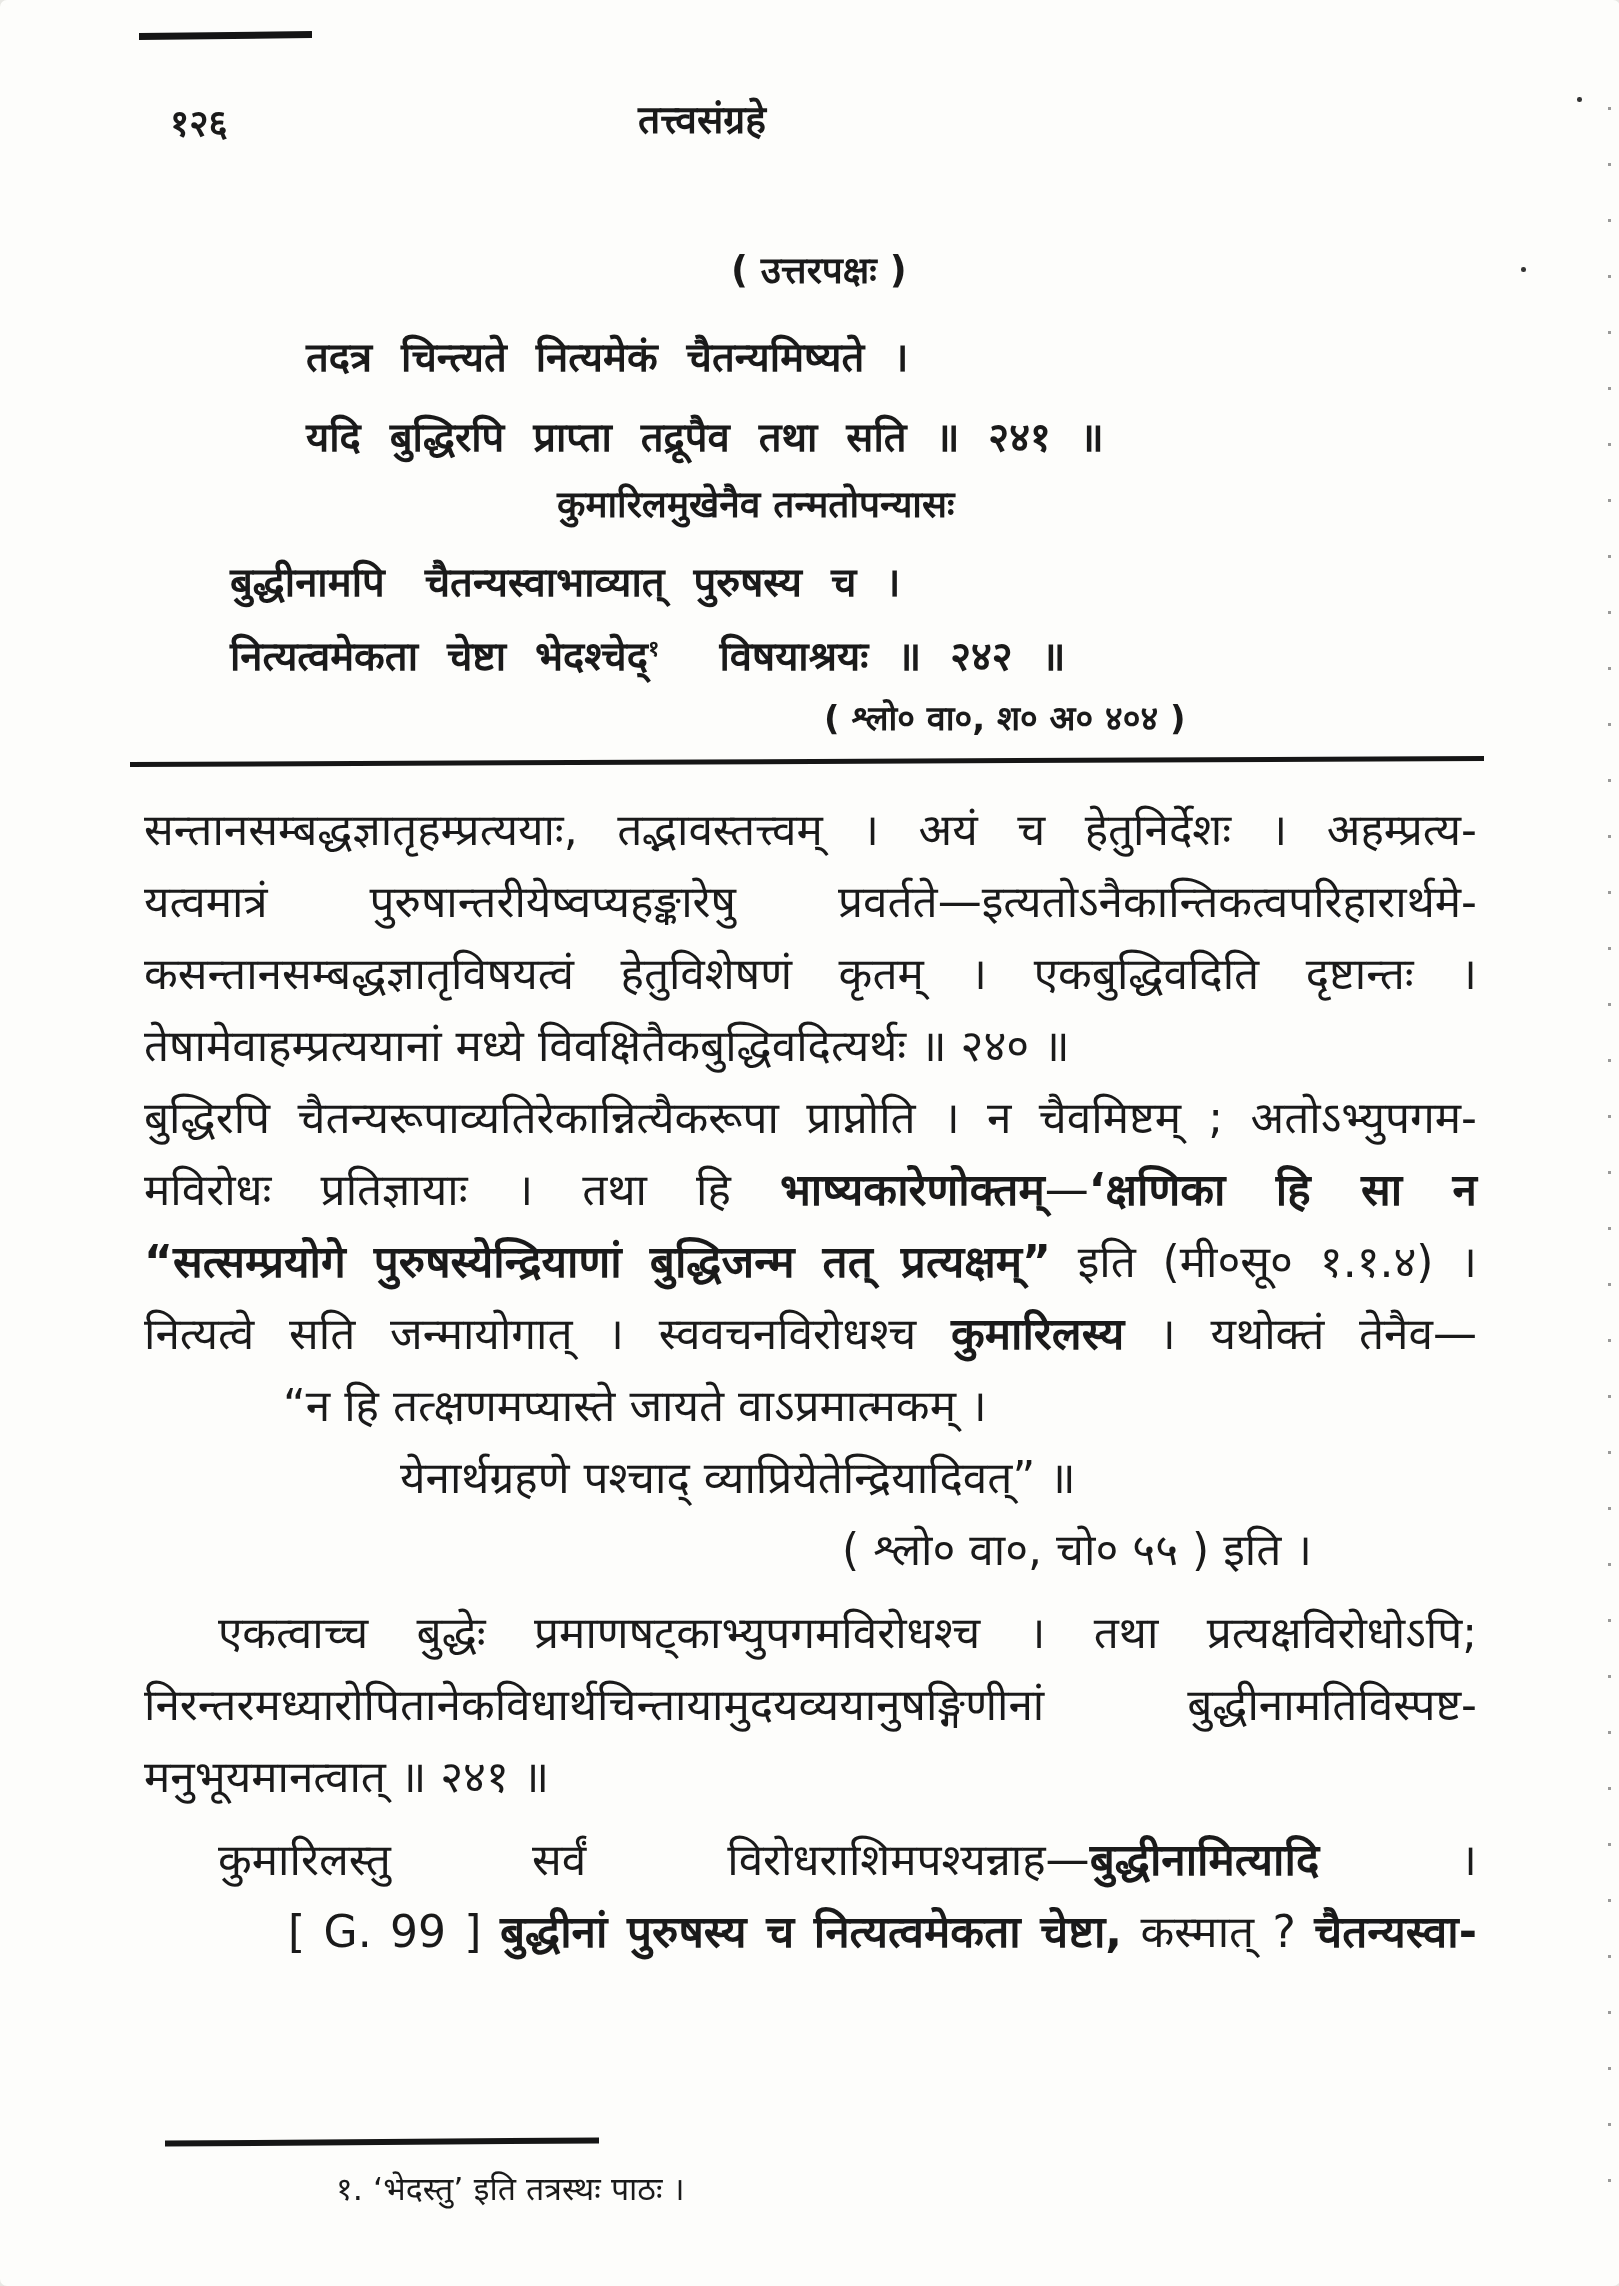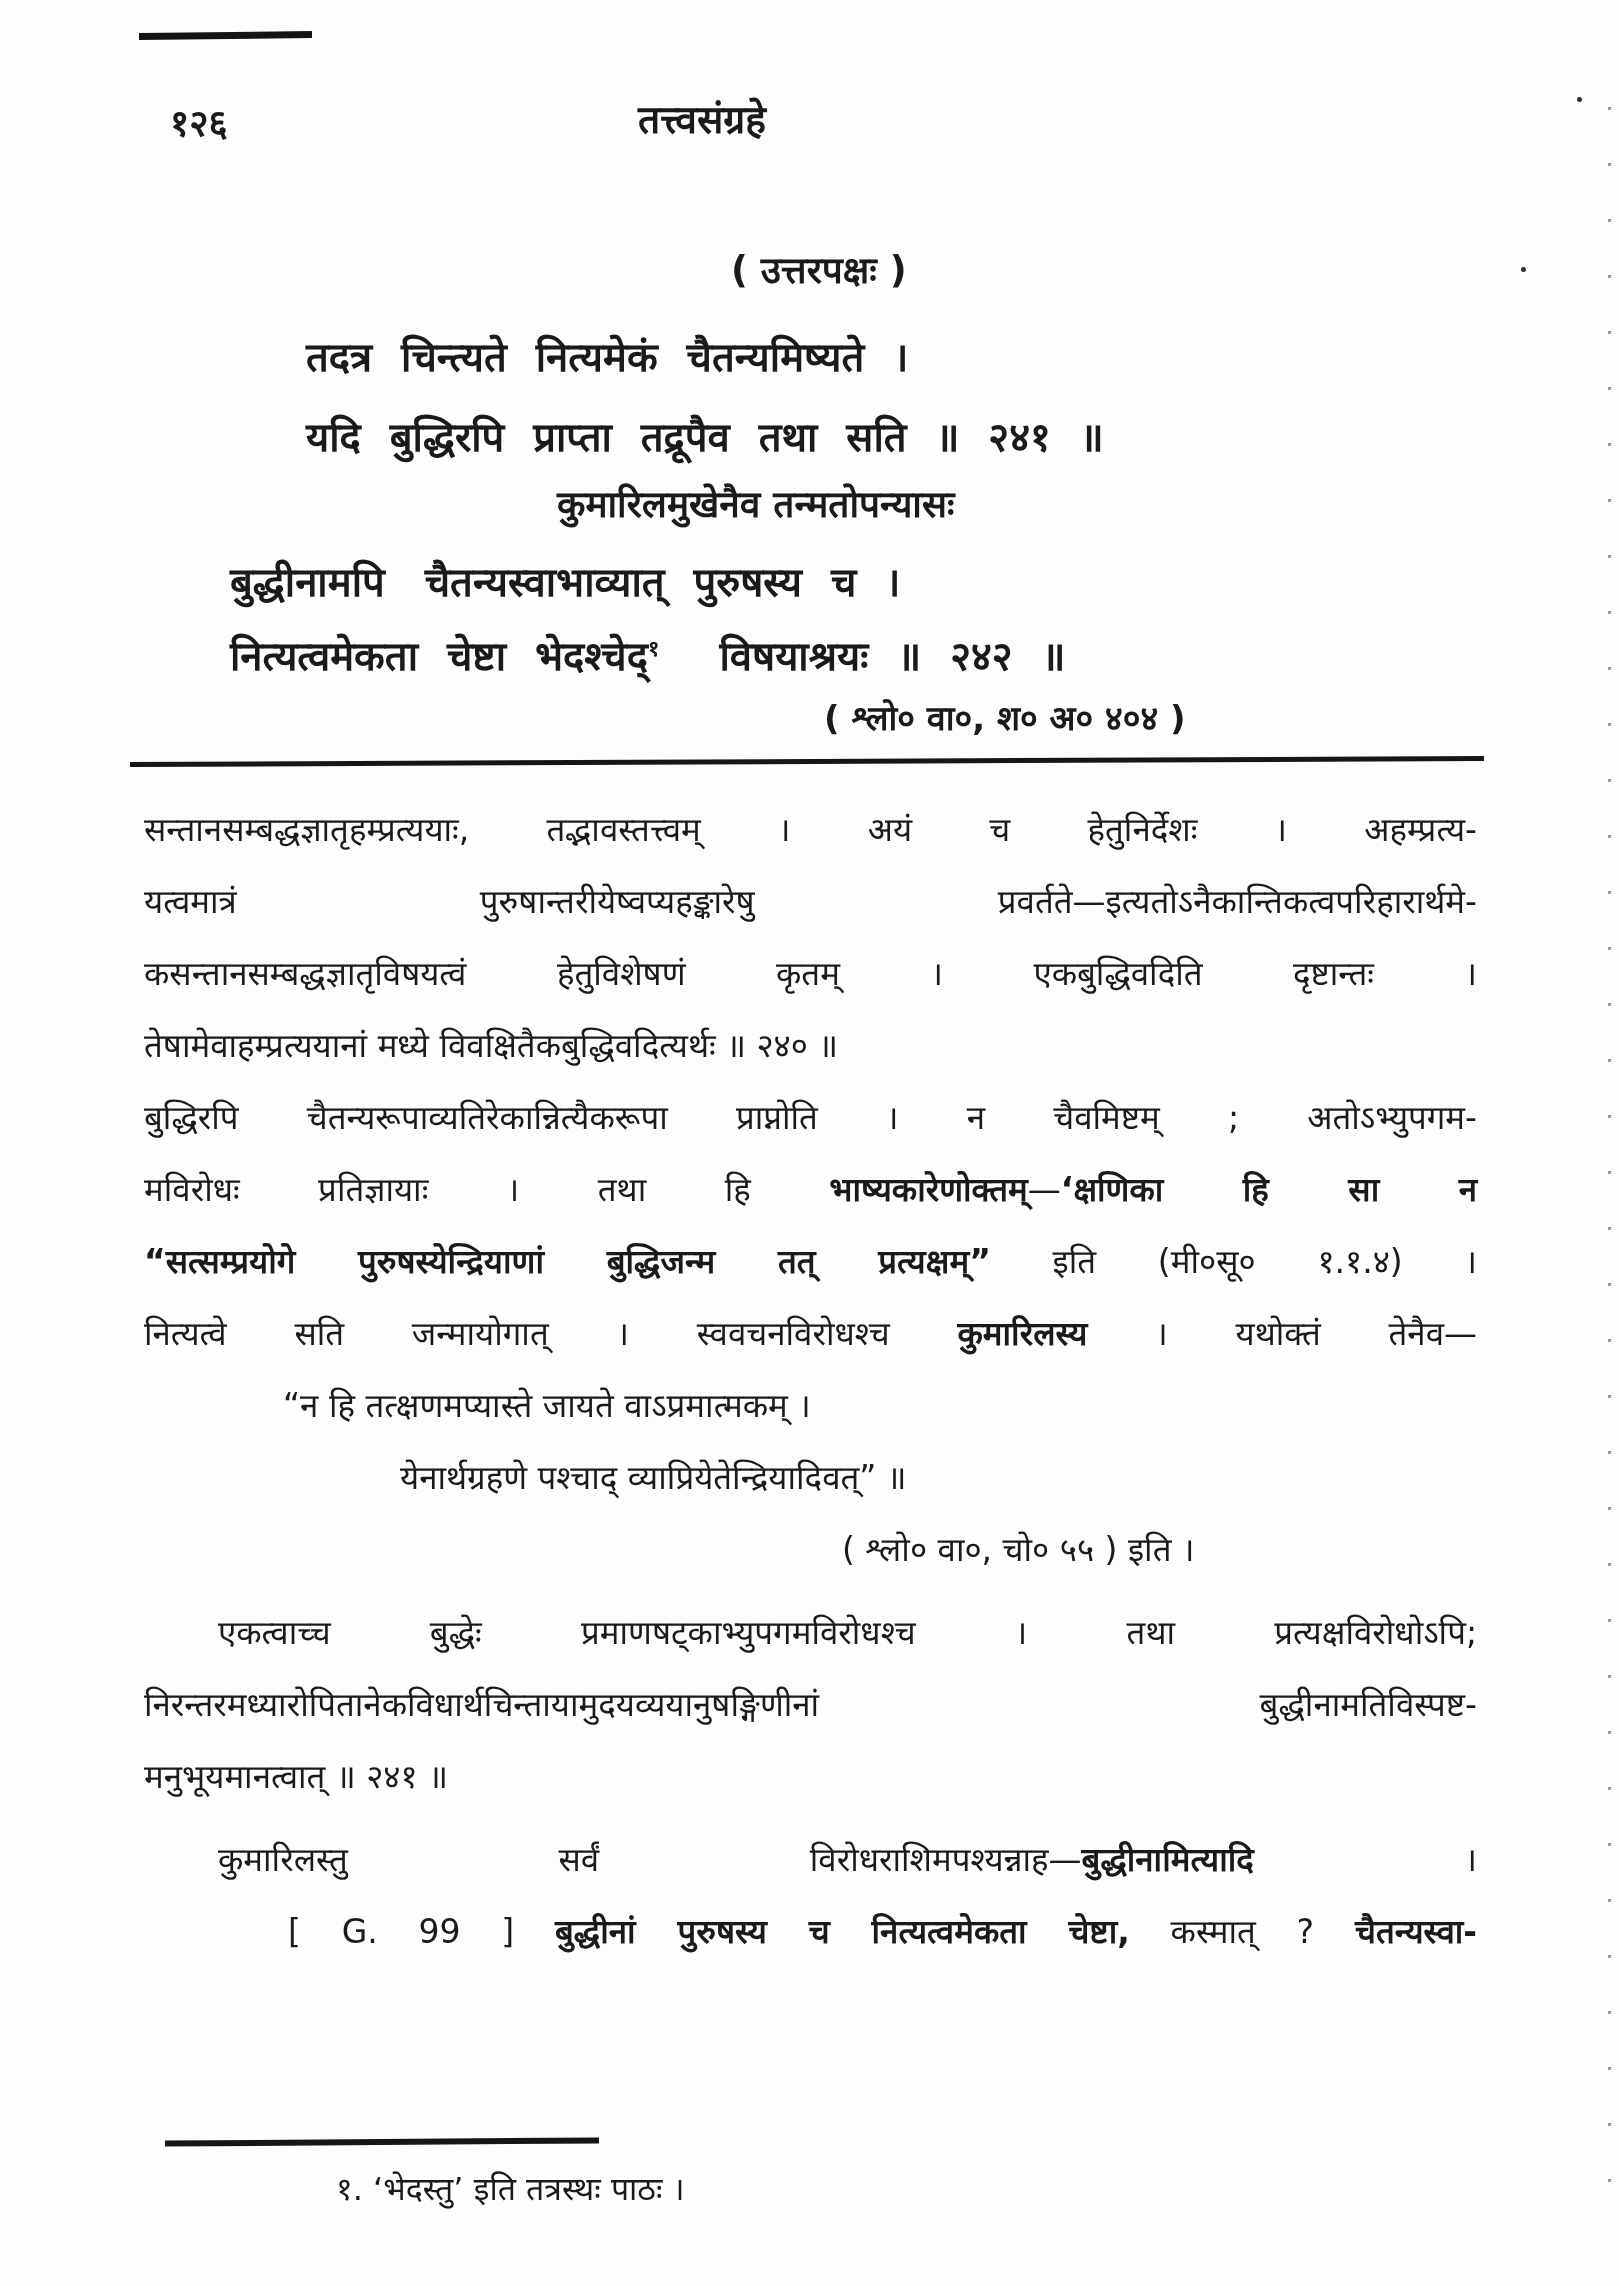--- a/index.html
+++ b/index.html
@@ -3,20 +3,21 @@
 <meta charset="utf-8">
 <style>
   html,body{margin:0;padding:0;background:#e8e8e4;}
   .page{
     position:relative;
     width:1620px;height:2286px;
     background:#fdfdfb;
     color:#1a1a1a;
     font-family:"DejaVu Sans",sans-serif;
     overflow:hidden;
+    border-radius:7px;
   }
   
   .top-line{position:absolute;left:139px;top:32px;width:173px;height:6.5px;background:#141414;transform:rotate(-0.6deg);}
   .right-specks{
     position:absolute;right:9.3px;top:83px;width:2.8px;height:2133px;opacity:.45;
     background:repeating-linear-gradient(180deg,transparent 0 24px,#222 24px 27px,transparent 27px 56px);
   }
   .corner-speck{position:absolute;width:4.6px;height:4.6px;background:#333;border-radius:50%;}
 
   .pagenum{position:absolute;left:170px;top:96px;font-size:37px;font-weight:700;}
@@ -32,21 +33,21 @@
   .v2{left:230px;top:545px;line-height:74px;width:1159px;}
   .verse-intro{position:absolute;left:557px;top:477px;font-size:37px;font-weight:700;}
   .verse-citation{position:absolute;left:824px;top:694px;font-size:34px;font-weight:700;}
 
   .rule{position:absolute;background:#161616;}
   .main-rule{left:130px;top:759px;width:1354px;height:4.6px;transform:rotate(-0.25deg);}
   .footnote-rule{left:165px;top:2139px;width:434px;height:5.6px;transform:rotate(-0.4deg);}
 
   .commentary{
     position:absolute;left:144px;top:794px;width:1333px;
-    font-size:33px;line-height:72px;
+    font-size:44px;line-height:72px;
   }
   .commentary .line{height:72px;}
   .j{text-align:justify;text-align-last:justify;}
   .i1{text-indent:74px;}
   .i18{text-indent:144px;}
   .pt{margin-top:11px;}
   .qi1{padding-left:139px;}
   .qi2{padding-left:256px;}
   .cit{padding-left:698px;}
 

